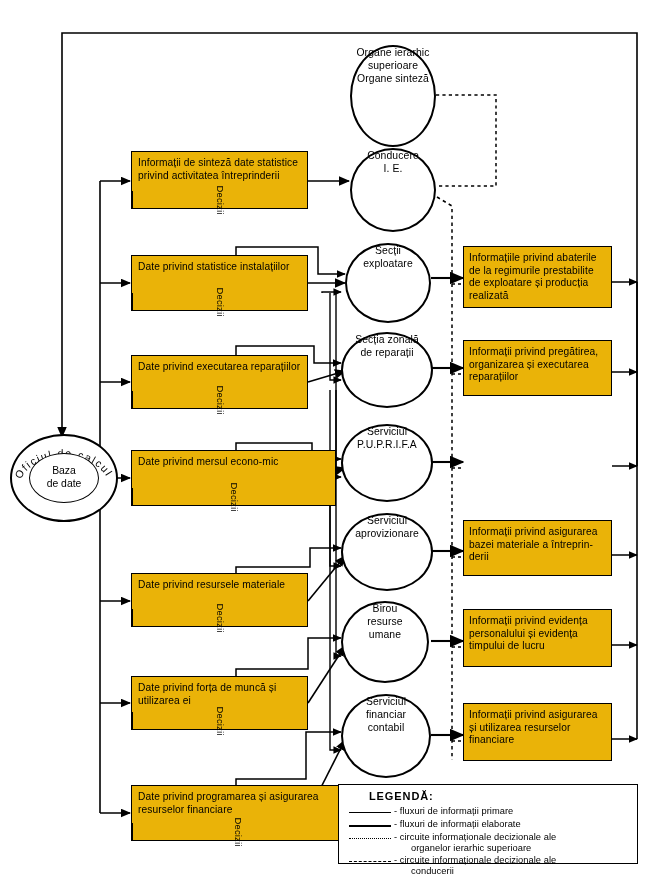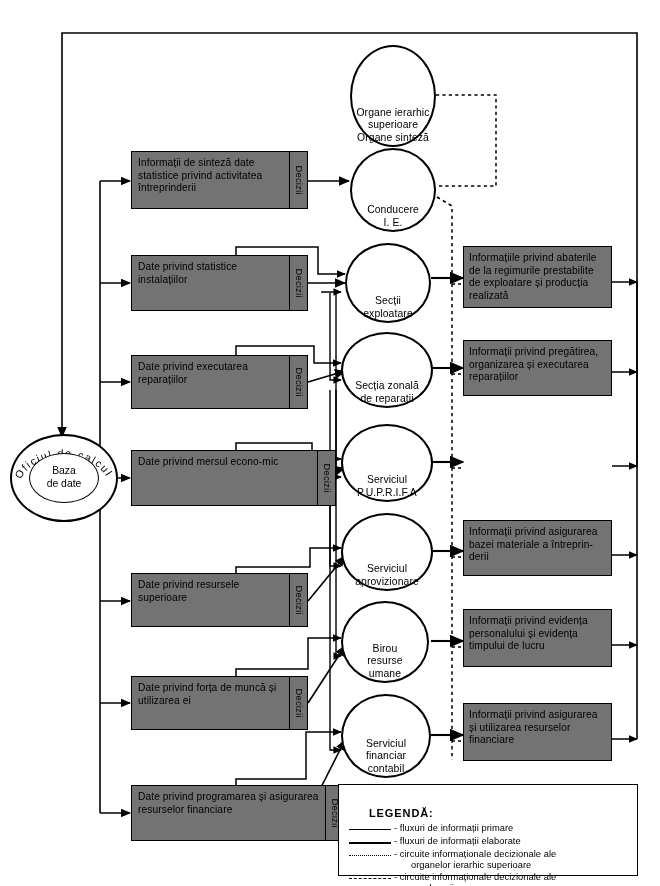--- a/index.html
+++ b/index.html
@@ -18,23 +18,24 @@
     position:absolute;
     left:0;top:0;
     width:660px;height:886px;
     pointer-events:none;
   }
   
   .box{
     position:absolute;
     box-sizing:border-box;
     border:1.6px solid #000;
-    background:#737373;
+    background:#eab308;
     display:flex;
     align-items:stretch;
+    flex-direction:column;
   }
   .box .txt{
     flex:1 1 auto;
     padding:5px 5px 4px 6px;
     font-size:10.2px;
     line-height:12.6px;
     letter-spacing:.1px;
     color:#000;
   }
   .box .decizii{
@@ -56,21 +57,21 @@
   .rbox .txt{padding:5px 4px 4px 5px;}
 
   
   .circle{
     position:absolute;
     box-sizing:border-box;
     border:2px solid #000;
     border-radius:50%;
     background:#fff;
     display:flex;
-    align-items:flex-end;
+    align-items:flex-start;
     justify-content:center;
     text-align:center;
     font-size:10.4px;
     line-height:12.8px;
     letter-spacing:.1px;
     color:#000;
   }
   .circle .clab{padding:0 4px;}
 
   
@@ -106,25 +107,25 @@
     font-family:"Liberation Sans", sans-serif;
     font-size:10.6px;
     letter-spacing:1.6px;
     fill:#000;
   }
 
   
   #legend{
     position:absolute;
     left:338px;top:784px;
-    width:300px;height:92px;
+    width:300px;height:80px;
     border:1.6px solid #000;
     background:#fff;
     box-sizing:border-box;
-    padding:21px 6px 4px 8px;
+    padding:4px 6px 4px 8px;
   }
   #legend .ltitle{
     font-size:11px;
     font-weight:bold;
     letter-spacing:.9px;
     margin:1px 0 4px 22px;
   }
   #legend .lrow{
     display:flex;
     align-items:flex-start;
@@ -339,21 +340,21 @@
   </div>
 
   <div class="box" style="left:131px;top:450px;width:205px;height:56px;">
     <div class="txt">Date privind mersul econo-mic</div>
     <div class="decizii">
       <span>Decizii</span>
     </div>
   </div>
 
   <div class="box" style="left:131px;top:573px;width:177px;height:54px;">
-    <div class="txt">Date privind resursele superioare</div>
+    <div class="txt">Date privind resursele materiale</div>
     <div class="decizii">
       <span>Decizii</span>
     </div>
   </div>
 
   <div class="box" style="left:131px;top:676px;width:177px;height:54px;">
     <div class="txt">Date privind forța de muncă și utilizarea ei</div>
     <div class="decizii">
       <span>Decizii</span>
     </div>

